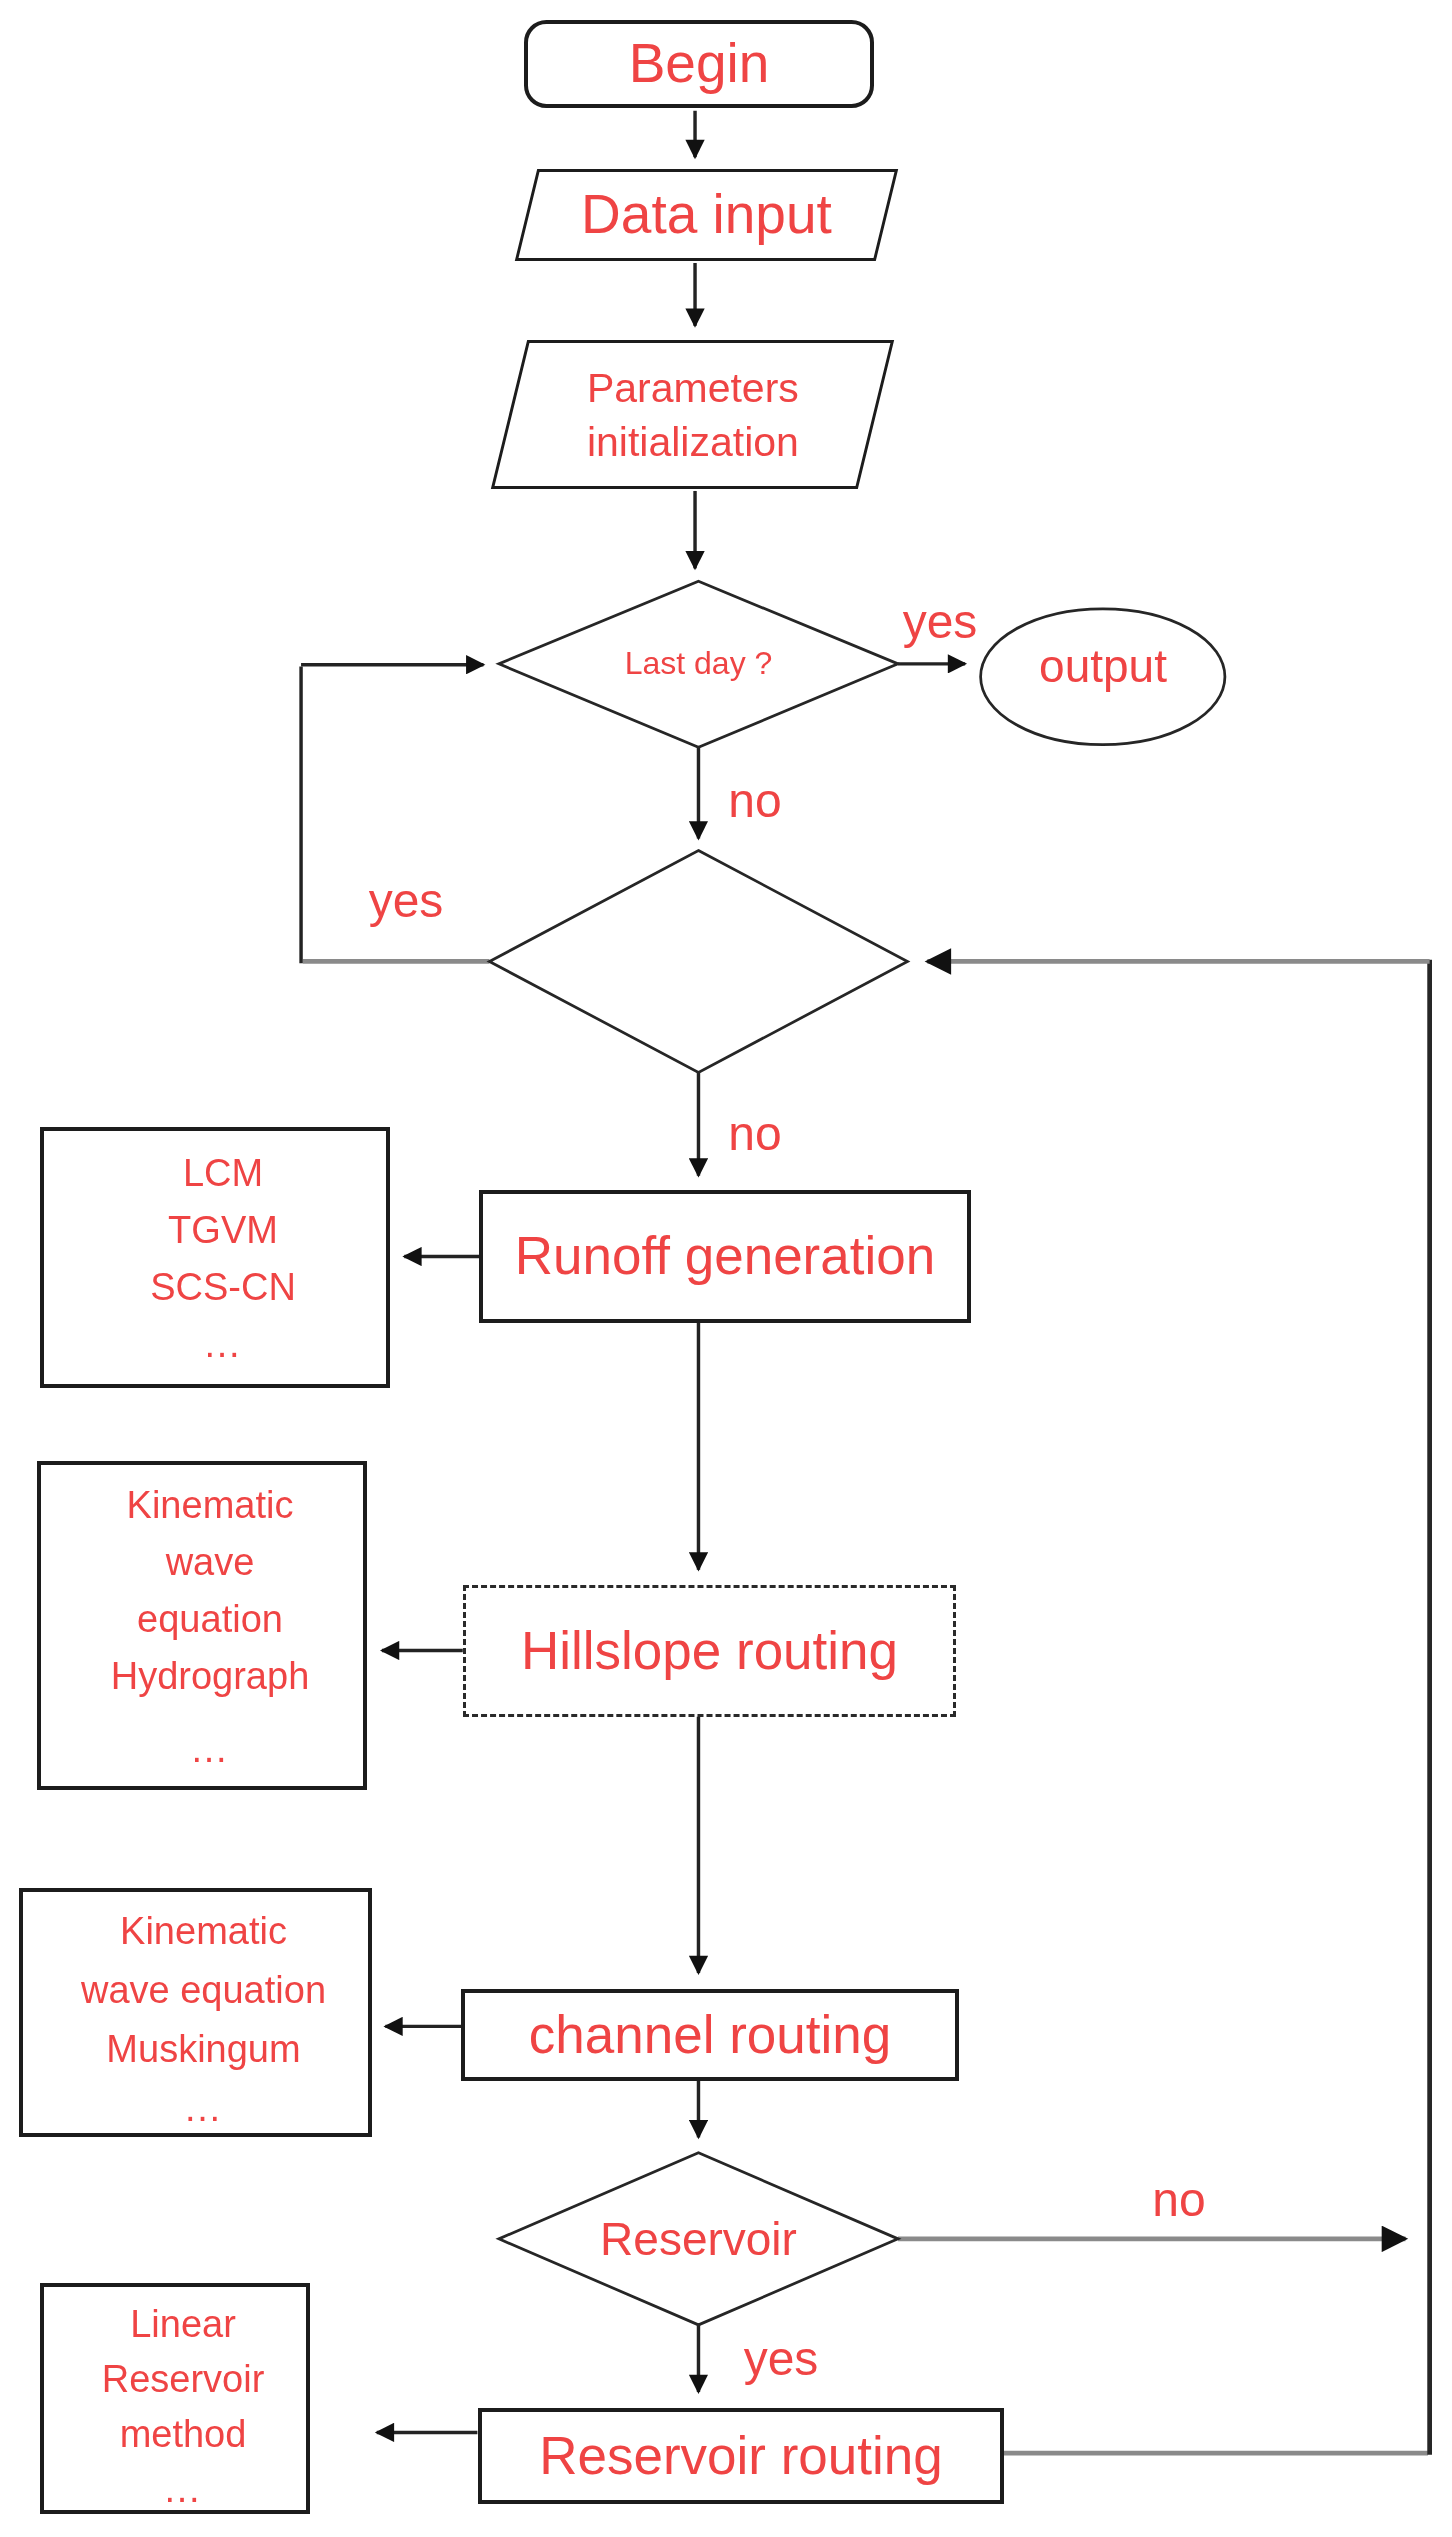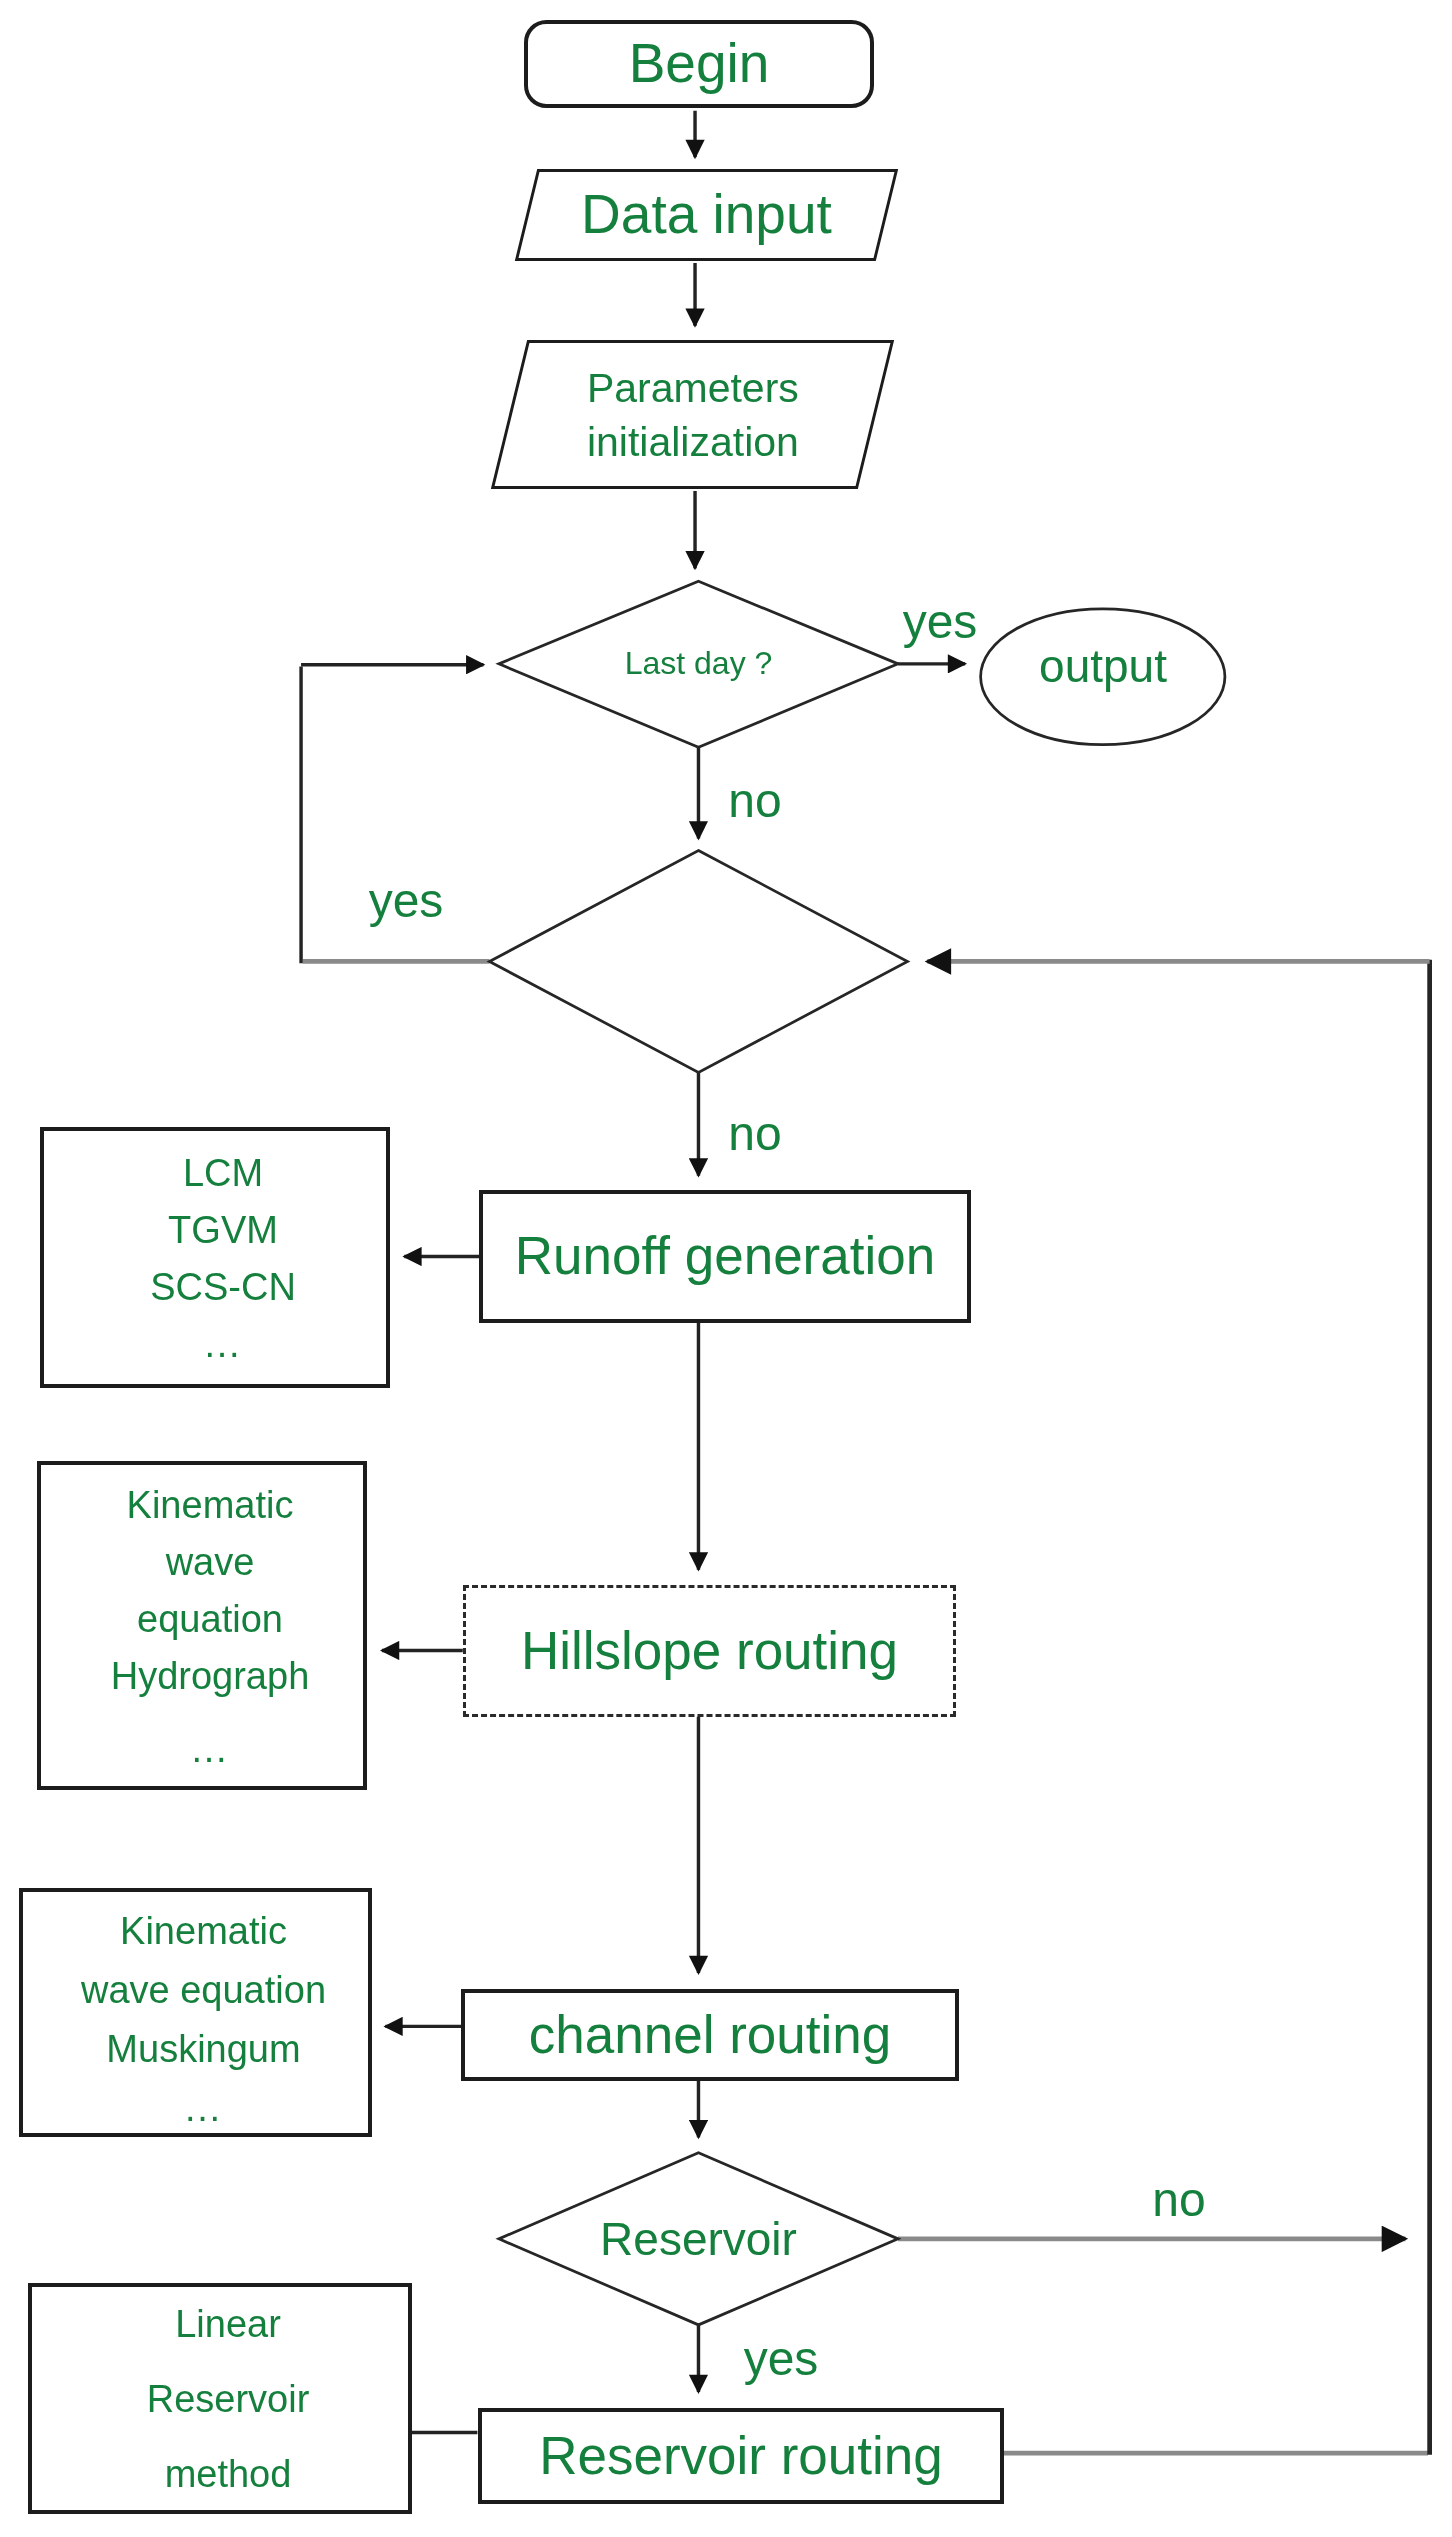--- a/index.html
+++ b/index.html
@@ -1,21 +1,21 @@
 <!DOCTYPE html>
 <html style="font-size:13.8px"><head>
 <meta charset="utf-8">
 <style>
   html,body{margin:0;padding:0;background:#ffffff;}
   .canvas{
     position:relative;
     width:1452px;height:2538px;
     background:#ffffff;
     font-family:"Liberation Sans", sans-serif;
-    color:#15803d;
+    color:#ef4444;
     overflow:hidden;
   }
   .edges{position:absolute;left:0;top:0;width:1452px;height:2538px;}
   .edge{stroke:#232323;stroke-width:4;fill:none;}
   .edge.gray{stroke:#8a8a8a;stroke-width:5.5;}
   .edge.thick{stroke:#262626;stroke-width:5.5;}
   .shape{fill:#ffffff;stroke:#262626;stroke-width:3.2;}
   .node{
     position:absolute;display:flex;align-items:center;justify-content:center;
     text-align:center;box-sizing:border-box;background:#ffffff;
@@ -145,21 +145,21 @@
     <span class="ellipsis-line mt18">...</span>
   </div>
 
   <div class="methods pt12 lh68" style="left:19px;top:1888px;width:353px;height:249px;">
     <span>Kinematic</span>
     <span>wave equation</span>
     <span>Muskingum</span>
     <span class="ellipsis-line">...</span>
   </div>
 
-  <div class="methods pt12 lh64" style="left:28px;top:2283px;width:384px;height:231px;gap:20px;">
+  <div class="methods pt12 lh64" style="left:40px;top:2283px;width:270px;height:231px;">
     <span>Linear</span>
     <span>Reservoir</span>
     <span>method</span>
     <span class="ellipsis-line">...</span>
   </div>
 
   <div class="edge-label" style="left:940px;top:621px;">yes</div>
   <div class="edge-label" style="left:755px;top:800px;">no</div>
   <div class="edge-label" style="left:406px;top:900px;">yes</div>
   <div class="edge-label" style="left:755px;top:1133px;">no</div>

